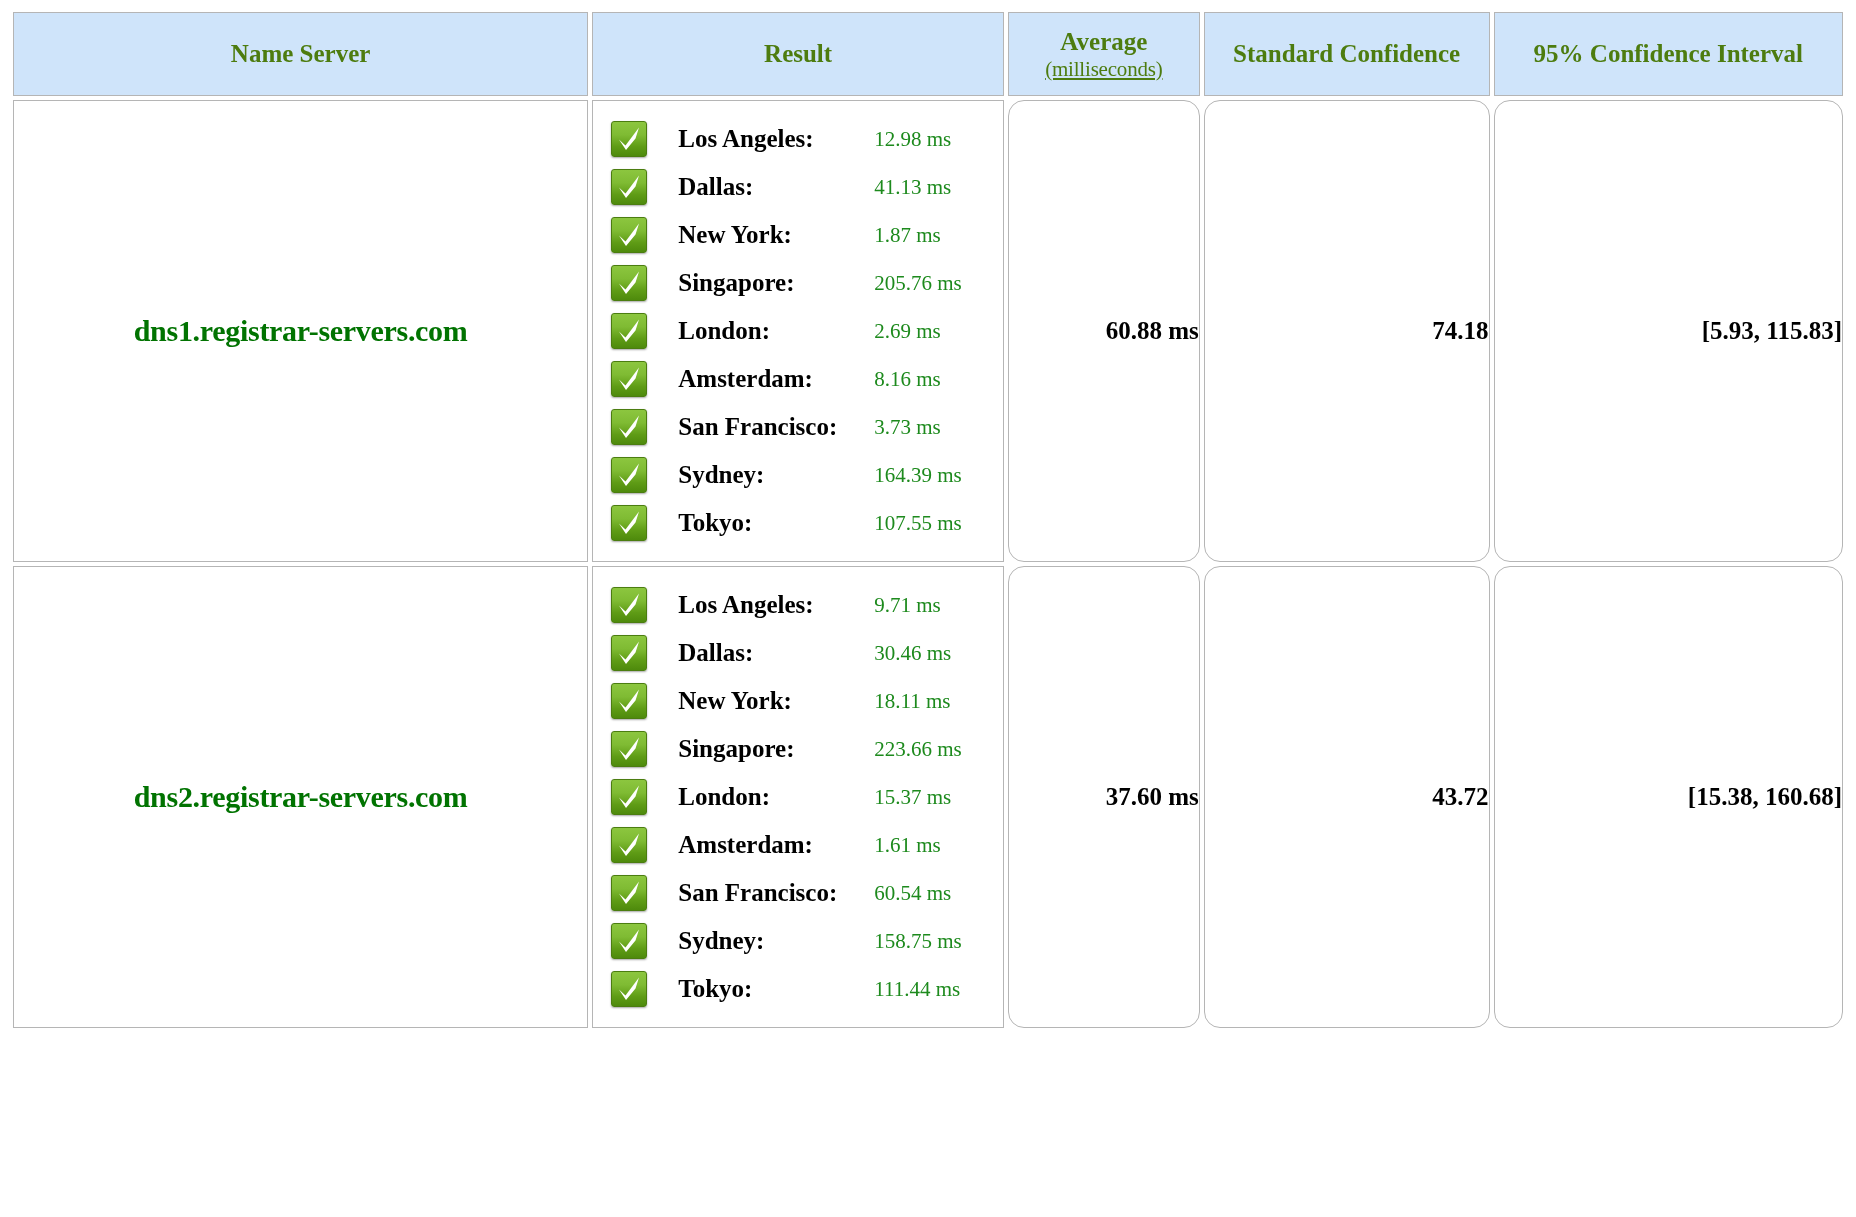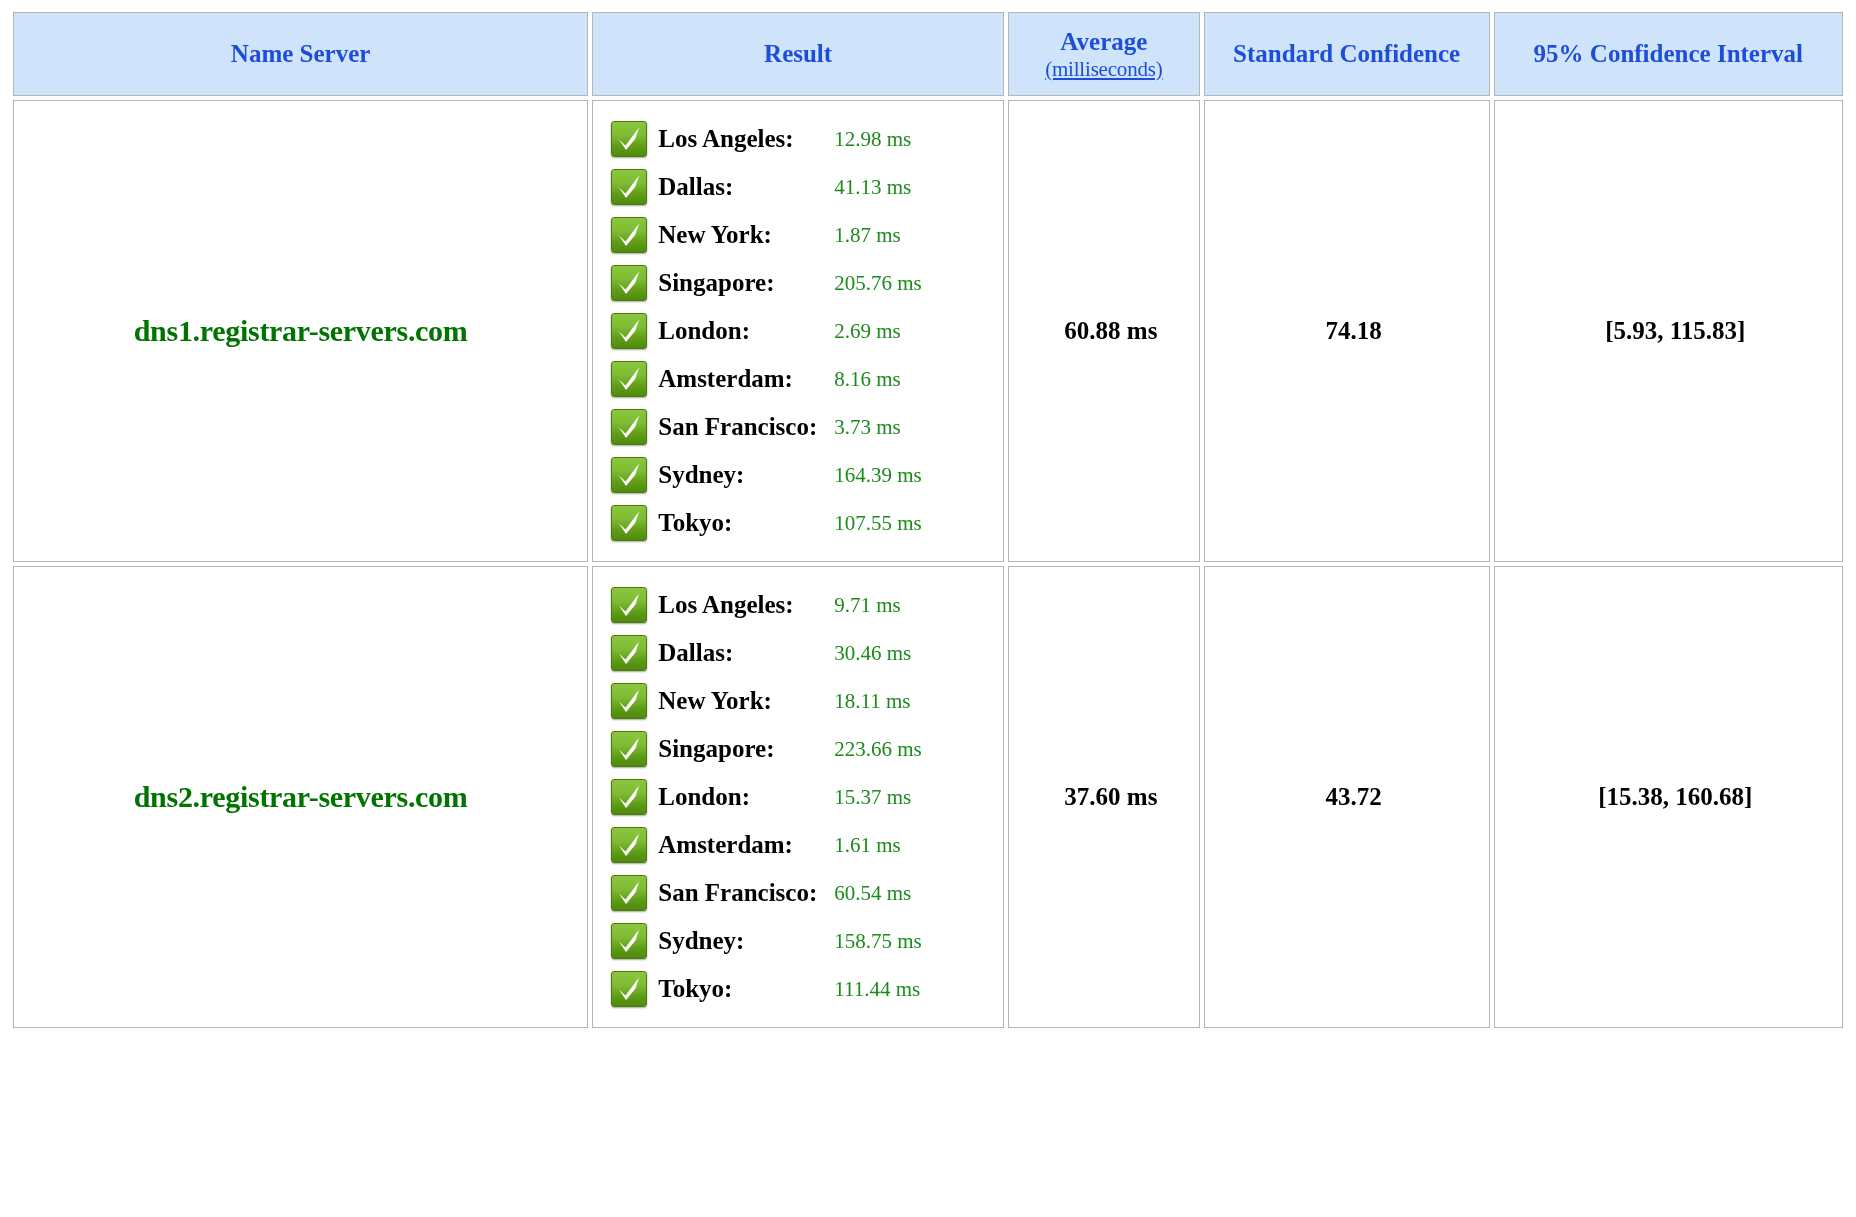--- a/index.html
+++ b/index.html
@@ -28,21 +28,21 @@
   table.results td {
     border: 1px solid #b5b5b5;
     vertical-align: middle;
     background: #ffffff;
   }
   table.results thead th {
     background: #cfe4fa;
     text-align: center;
     font-weight: bold;
     font-size: 25px;
-    color: #1d4ed8;
+    color: #4d7c0f;
     padding: 14px 6px;
     line-height: 1.18;
     height: 62px;
     box-sizing: border-box;
   }
   .hdr-sub {
     display: block;
     font-weight: normal;
     font-size: 21px;
     letter-spacing: -0.2px;
@@ -74,20 +74,21 @@
   }
   .ping-list {
     list-style: none;
     margin: 0;
     padding: 0;
   }
   .ping-row {
     display: flex;
     align-items: center;
     height: 48px;
+    gap: 20px;
   }
   .check-icon {
     flex: 0 0 auto;
     width: 34px;
     height: 34px;
     border-radius: 3px;
     position: relative;
     background: linear-gradient(180deg, #8cc63f 0%, #7fbb33 38%, #5f9c16 72%, #4e8a0c 100%);
     border: 1px solid #4b7d10;
     box-shadow: 0 1px 2px rgba(0,0,0,0.35);
@@ -108,25 +109,26 @@
   }
   .latency-value {
     flex: 0 0 auto;
     font-size: 21px;
     color: #1d8a1d;
     white-space: nowrap;
   }
 
   td.stat-cell {
     padding: 8px 0 8px 14px;
-    text-align: center;
+    text-align: right;
     font-weight: bold;
     font-size: 25px;
     color: #000000;
     white-space: nowrap;
+    border-radius: 16px;
   }
 </style>
 </head>
 <body>
 
 <div class="table-wrap">
   <table class="results">
     <colgroup>
       <col class="c-name">
         <col class="c-result">

